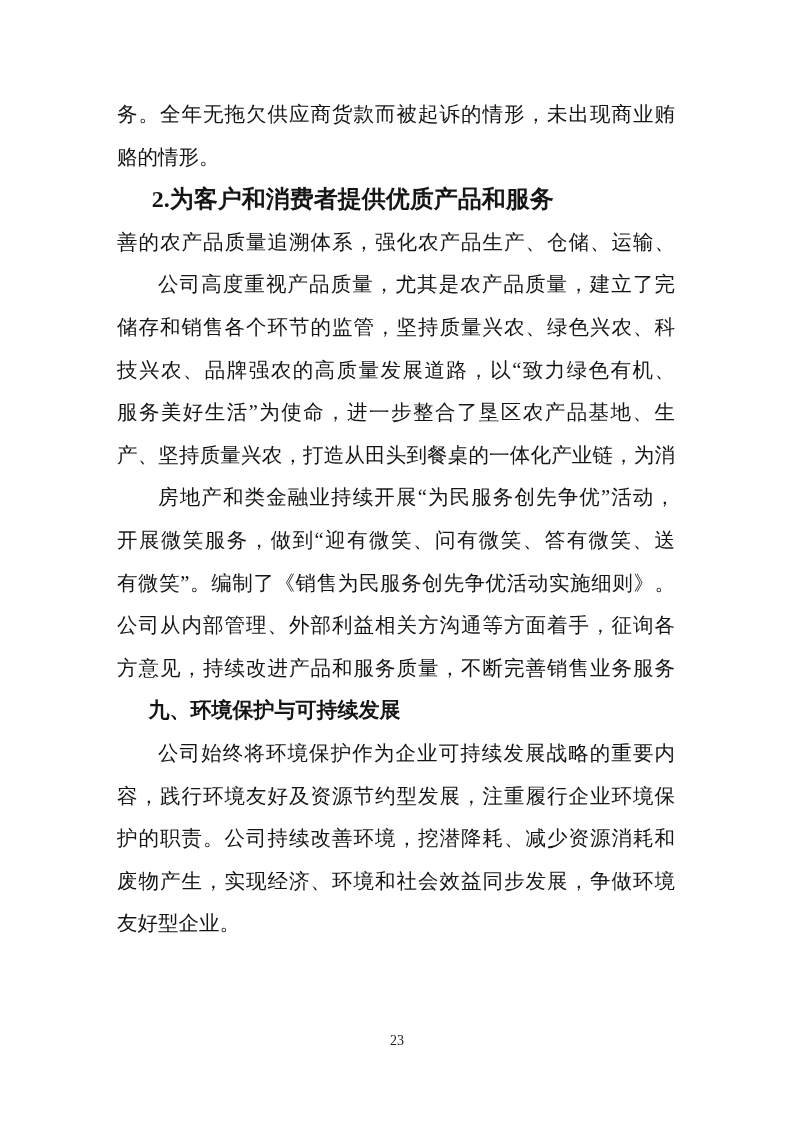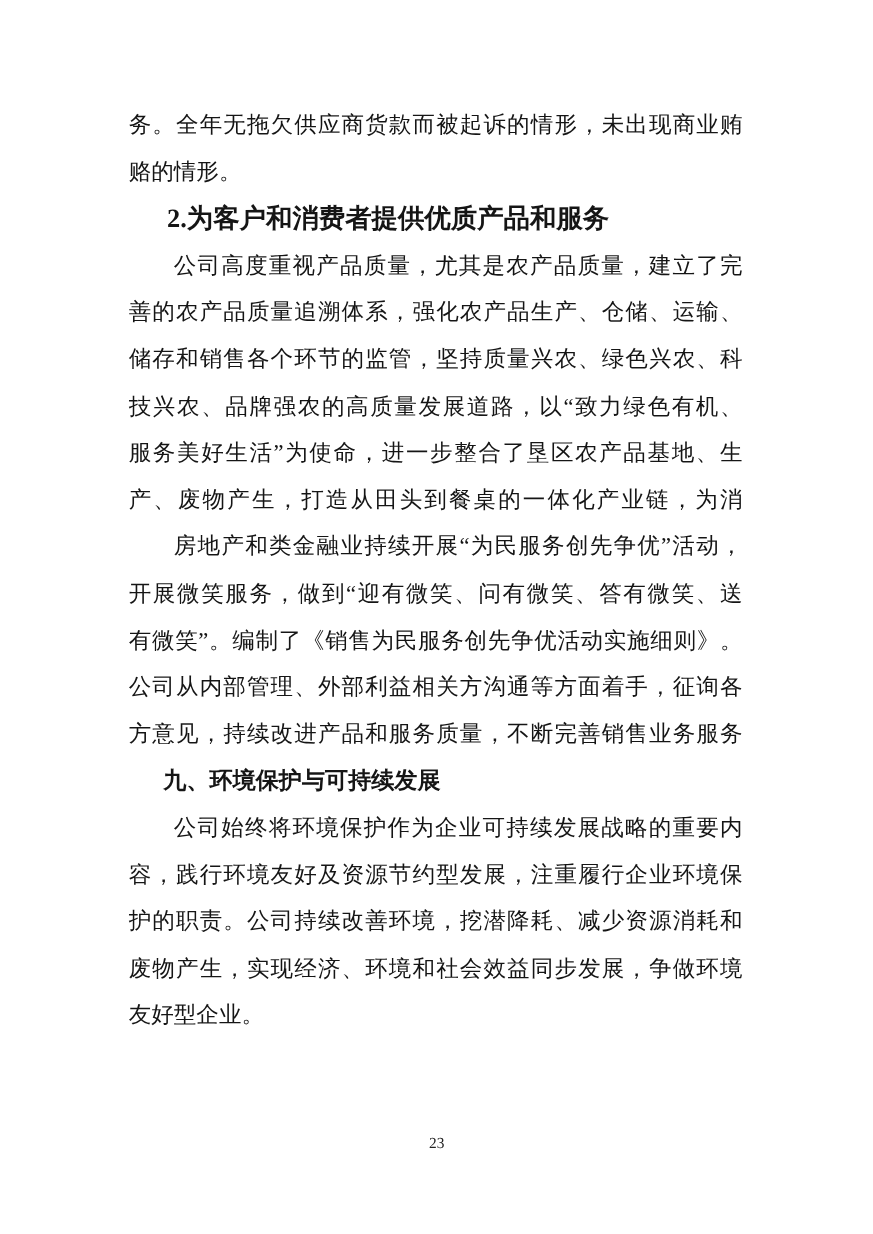--- a/index.html
+++ b/index.html
@@ -73,26 +73,26 @@
 <body>
 
 <div class="page">
   <div class="text-block">
 
     <div class="line">务。全年无拖欠供应商货款而被起诉的情形，未出现商业贿</div>
     <div class="line short">赂的情形。</div>
 
     <div class="h-sub">2.为客户和消费者提供优质产品和服务</div>
 
+    <div class="line">善的农产品质量追溯体系，强化农产品生产、仓储、运输、</div>
     <div class="line indent">公司高度重视产品质量，尤其是农产品质量，建立了完</div>
-    <div class="line">善的农产品质量追溯体系，强化农产品生产、仓储、运输、</div>
     <div class="line">储存和销售各个环节的监管，坚持质量兴农、绿色兴农、科</div>
     <div class="line">技兴农、品牌强农的高质量发展道路，以“致力绿色有机、</div>
     <div class="line">服务美好生活”为使命，进一步整合了垦区农产品基地、生</div>
-    <div class="line">产、废物产生，打造从田头到餐桌的一体化产业链，为消</div>
+    <div class="line">产、坚持质量兴农，打造从田头到餐桌的一体化产业链，为消</div>
 
     <div class="line indent">房地产和类金融业持续开展“为民服务创先争优”活动，</div>
     <div class="line">开展微笑服务，做到“迎有微笑、问有微笑、答有微笑、送</div>
     <div class="line">有微笑”。编制了《销售为民服务创先争优活动实施细则》。</div>
     <div class="line">公司从内部管理、外部利益相关方沟通等方面着手，征询各</div>
     <div class="line">方意见，持续改进产品和服务质量，不断完善销售业务服务</div>
 
     <div class="h-main">九、环境保护与可持续发展</div>
 
     <div class="line indent">公司始终将环境保护作为企业可持续发展战略的重要内</div>

